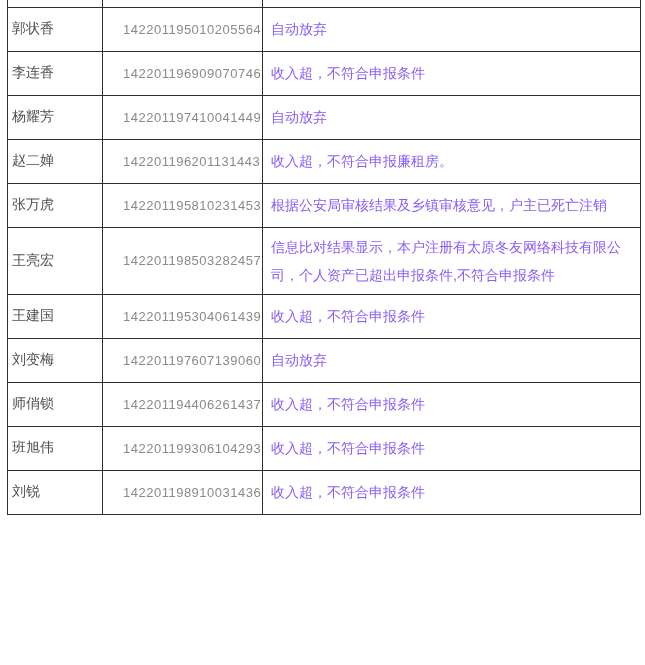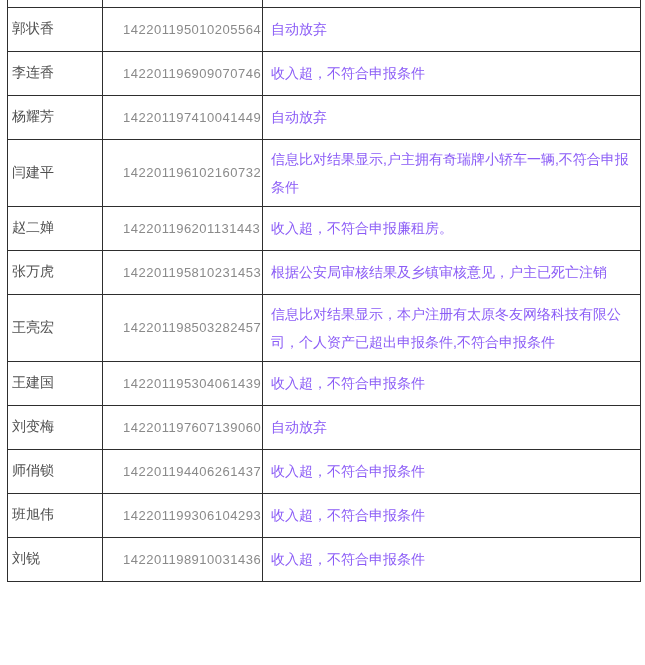--- a/index.html
+++ b/index.html
@@ -81,25 +81,20 @@
     <td class="col-id">142201196909070746</td>
     <td class="col-reason">收入超，不符合申报条件</td>
   </tr>
 
   <tr class="row">
     <td class="col-name">杨耀芳</td>
     <td class="col-id">142201197410041449</td>
     <td class="col-reason">自动放弃</td>
   </tr>
 
-  <tr class="row">
-    <td class="col-name">闫建平</td>
-    <td class="col-id">142201196102160732</td>
-    <td class="col-reason">信息比对结果显示,户主拥有奇瑞牌小轿车一辆,不符合申报条件</td>
-  </tr>
 
 
   <tr class="row">
     <td class="col-name">赵二婵</td>
     <td class="col-id">142201196201131443</td>
     <td class="col-reason">收入超，不符合申报廉租房。</td>
   </tr>
 
   <tr class="row">
     <td class="col-name">张万虎</td>

